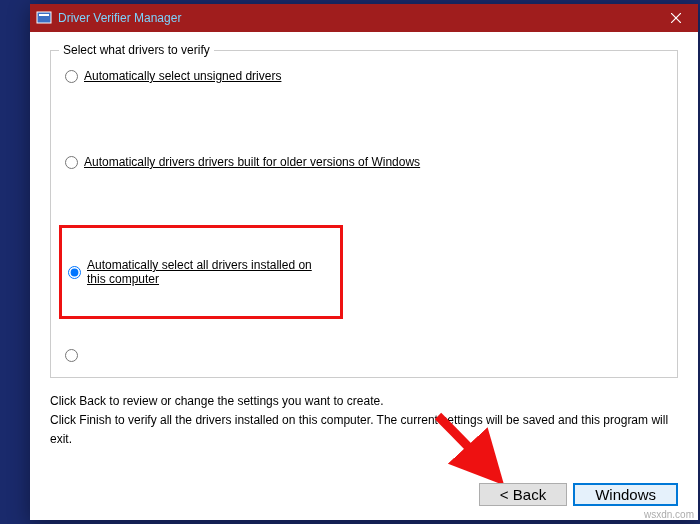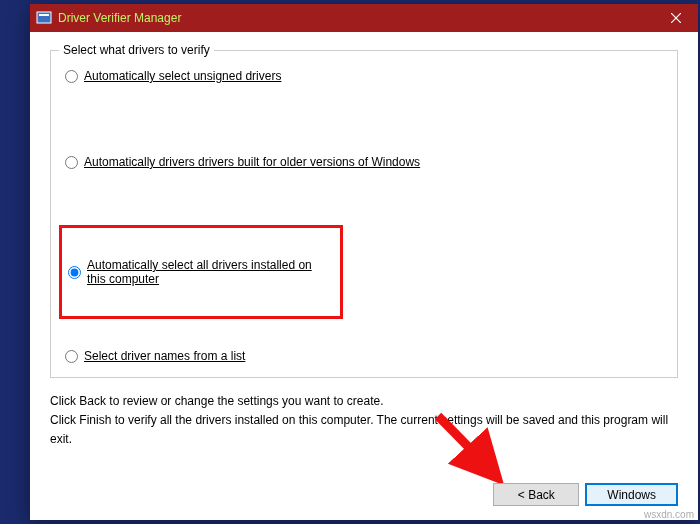--- a/index.html
+++ b/index.html
@@ -19,21 +19,21 @@
       width: 668px;
       height: 516px;
       background: #fff;
       box-shadow: 0 4px 20px rgba(0,0,0,0.4);
       display: flex;
       flex-direction: column;
     }
     .titlebar {
       height: 28px;
       background: #a01d1d;
-      color: #bef264;
+      color: #7dd3fc;
       display: flex;
       align-items: center;
       padding-left: 6px;
     }
     .titlebar-icon {
       width: 16px;
       height: 16px;
       margin-right: 6px;
       display: flex;
       align-items: center;
@@ -101,21 +101,21 @@
       display: flex;
       justify-content: flex-end;
       gap: 6px;
       padding-top: 14px;
     }
     .btn {
       min-width: 86px;
       height: 23px;
       background: #e1e1e1;
       border: 1px solid #adadad;
-      font-size: 12px;
+      font-size: 15px;
       font-family: inherit;
       cursor: pointer;
       padding: 0 20px;
     }
     .btn.default {
       border: 2px solid #0078d7;
       background: #e5f1fb;
     }
     .arrow {
       position: absolute;
@@ -175,21 +175,20 @@
 
       <div class="highlight-box">
         <div class="radio-row">
           <input type="radio" name="drv" checked="" style="">
           <label>Automatically select all drivers installed on this computer</label>
         </div>
       </div>
 
       <div class="radio-row">
         <input type="radio" name="drv" style="">
-        <label>Select driver names from a list</label>
       </div>
     </div>
 
     <div class="instructions">
       <div>Click Back to review or change the settings you want to create.</div>
       <div>Click Finish to verify all the drivers installed on this computer. The current settings will be saved and this program will exit.</div>
     </div>
 
     <div class="button-row">
       <button class="btn">&lt; Back</button>

